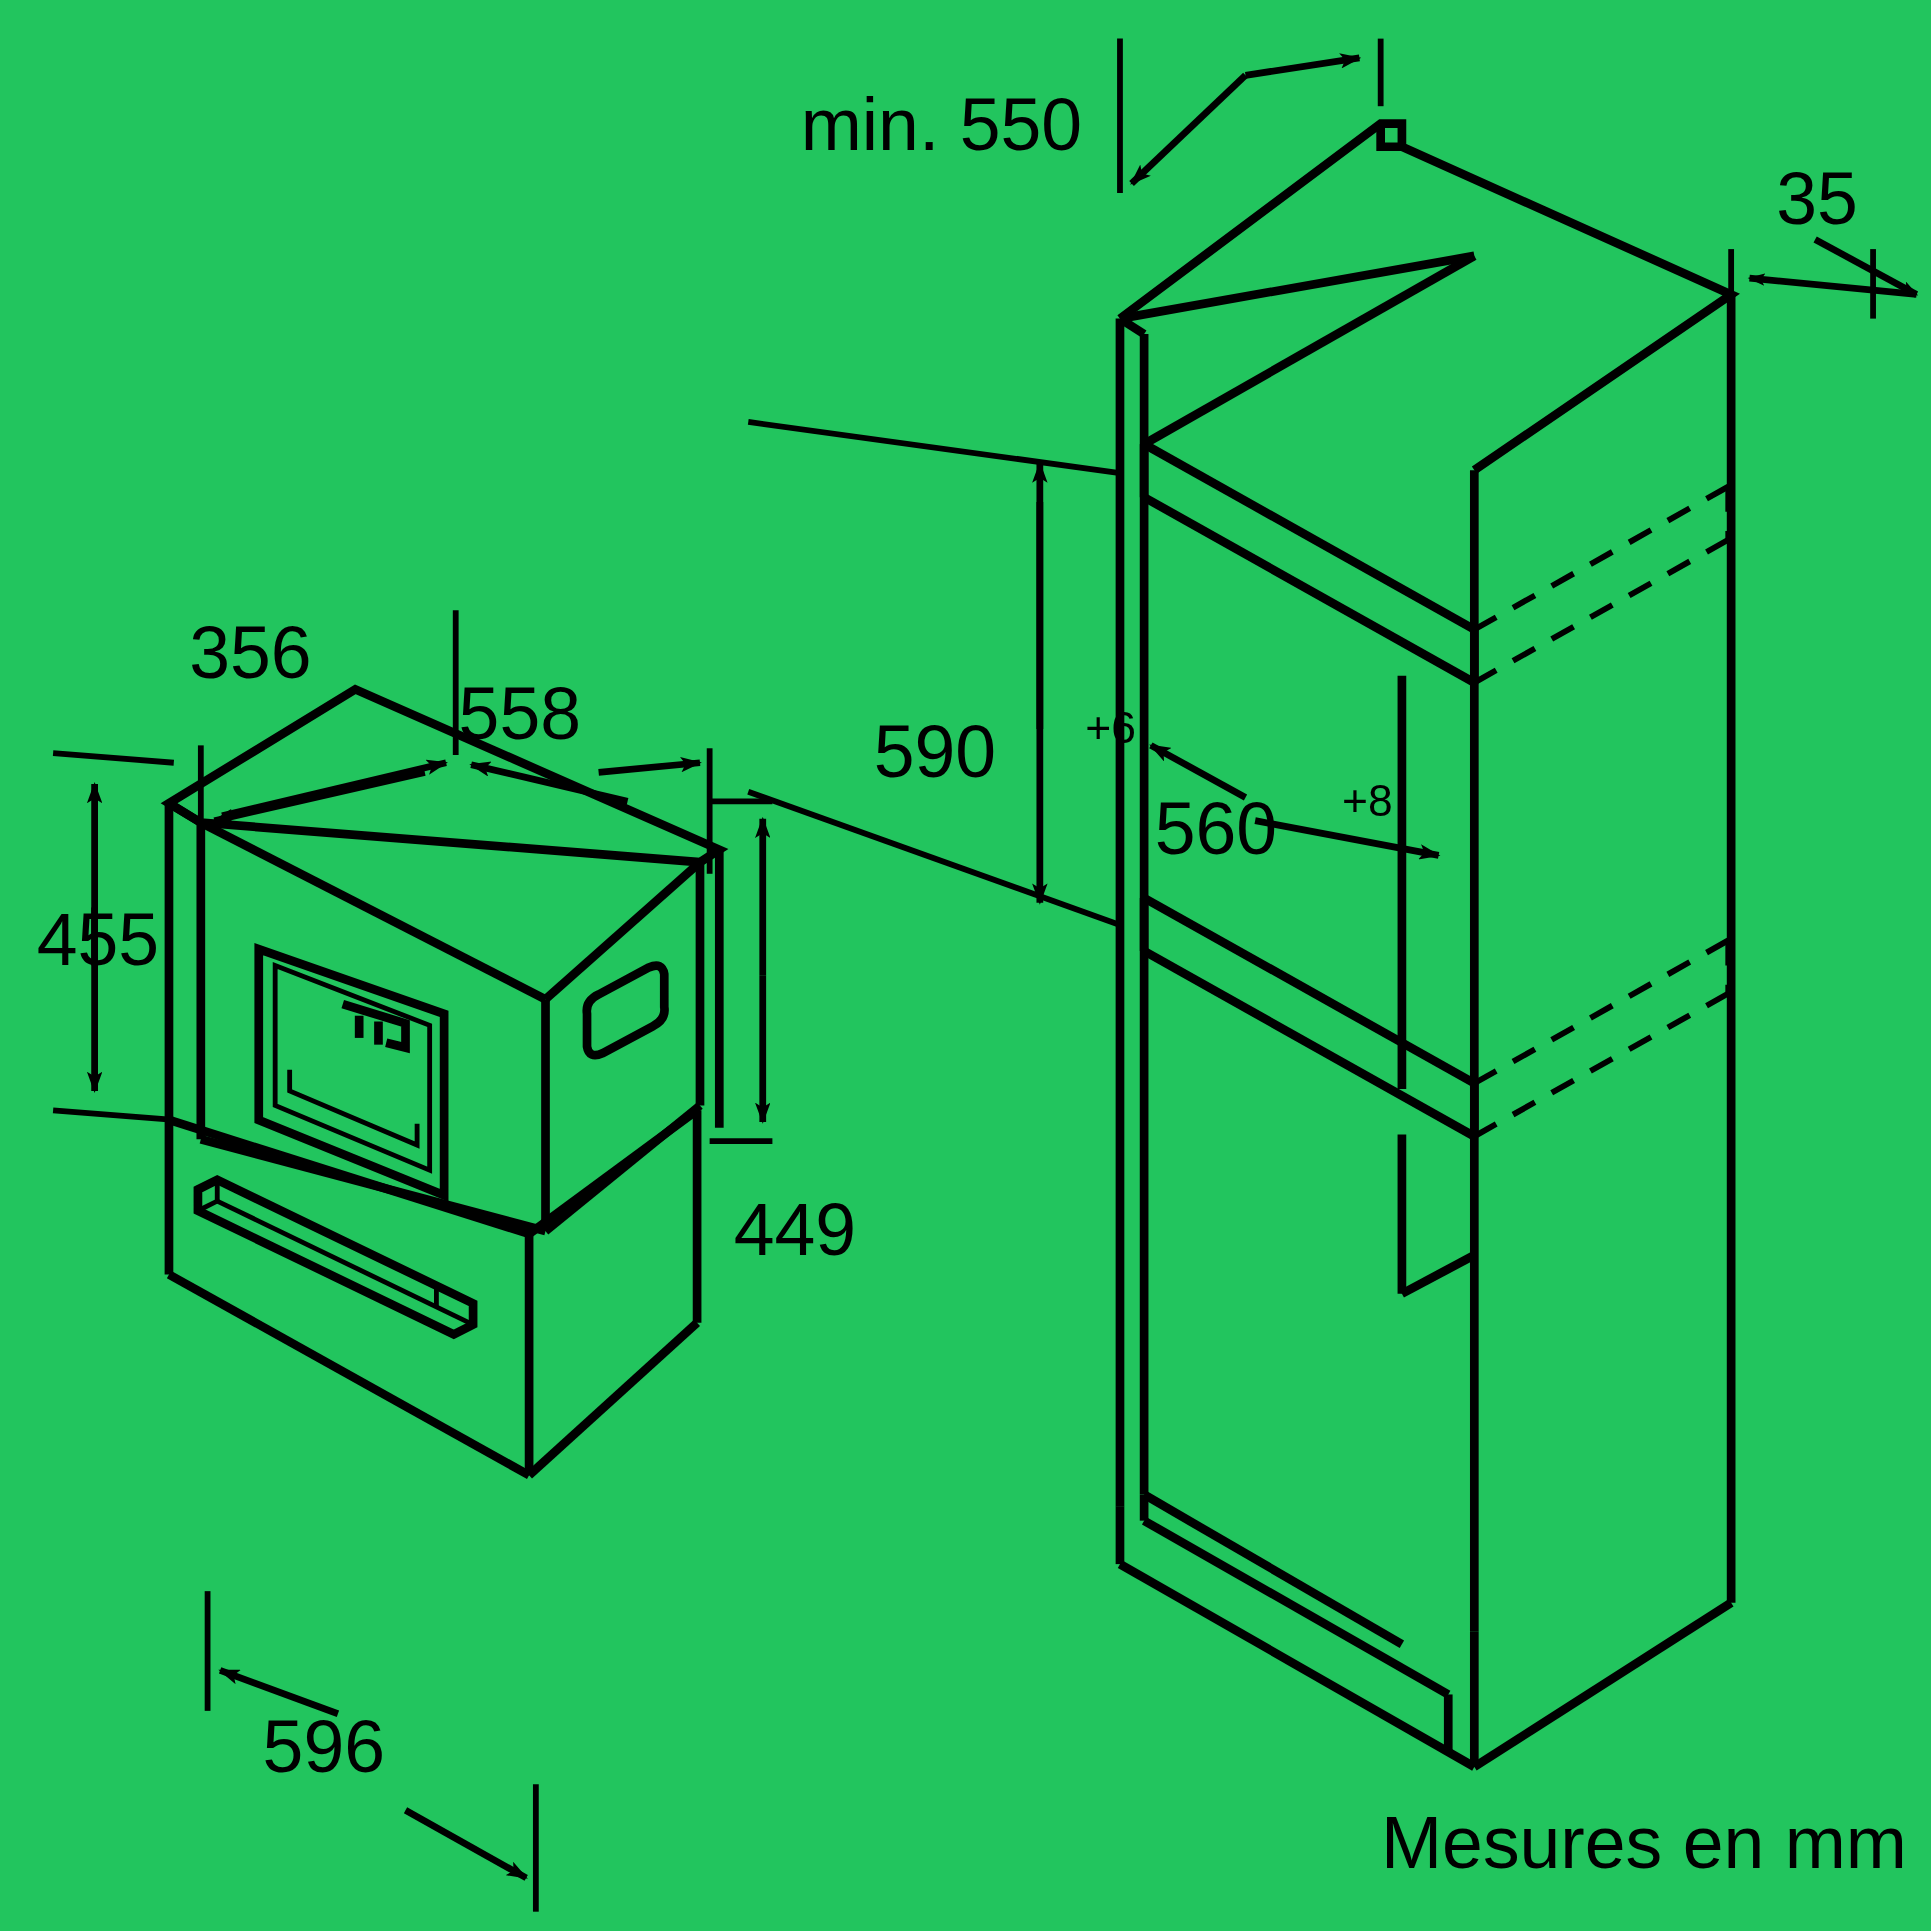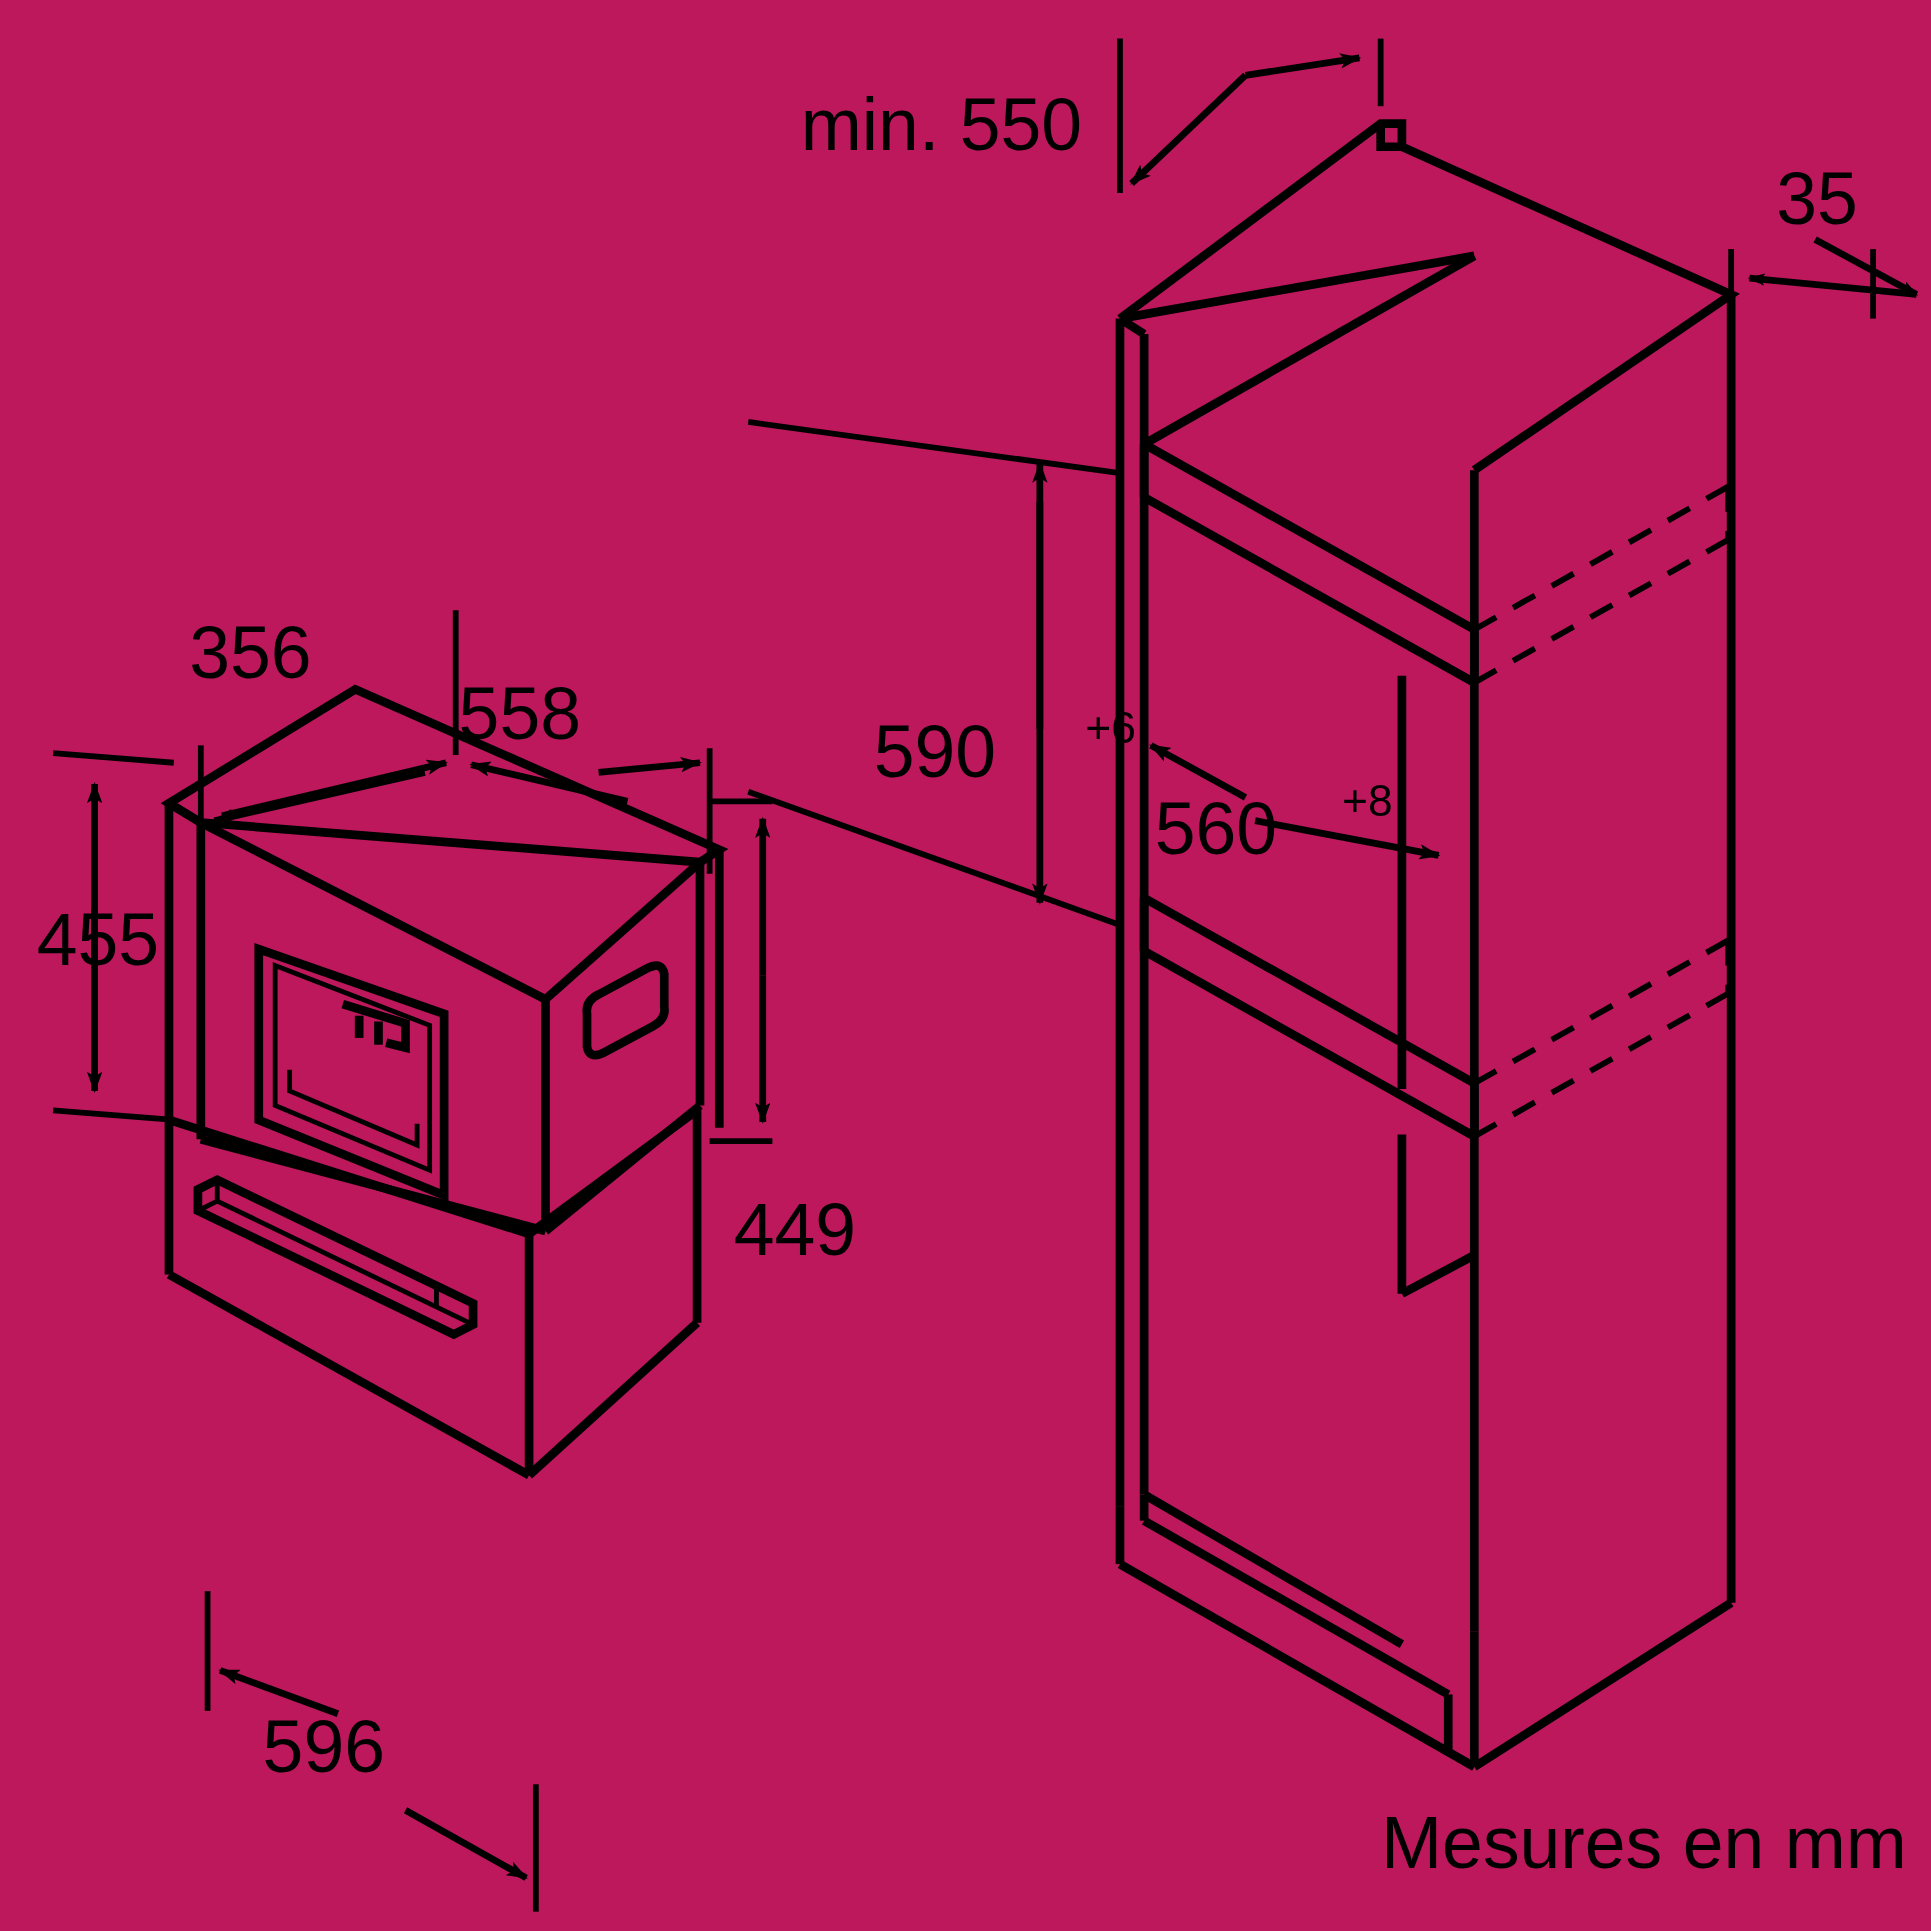--- a/index.html
+++ b/index.html
@@ -11,21 +11,21 @@
   body {
     width: 1931px;
     height: 1931px;
     font-family: "Liberation Sans", sans-serif;
     overflow: hidden;
   }
   #stage {
     position: relative;
     width: 1931px;
     height: 1931px;
-    background: #be185d;
+    background: #22c55e;
   }
   #drawing {
     position: absolute;
     left: 0;
     top: 0;
     width: 1931px;
     height: 1931px;
   }
   .dim-text {
     font-family: "Liberation Sans", sans-serif;

